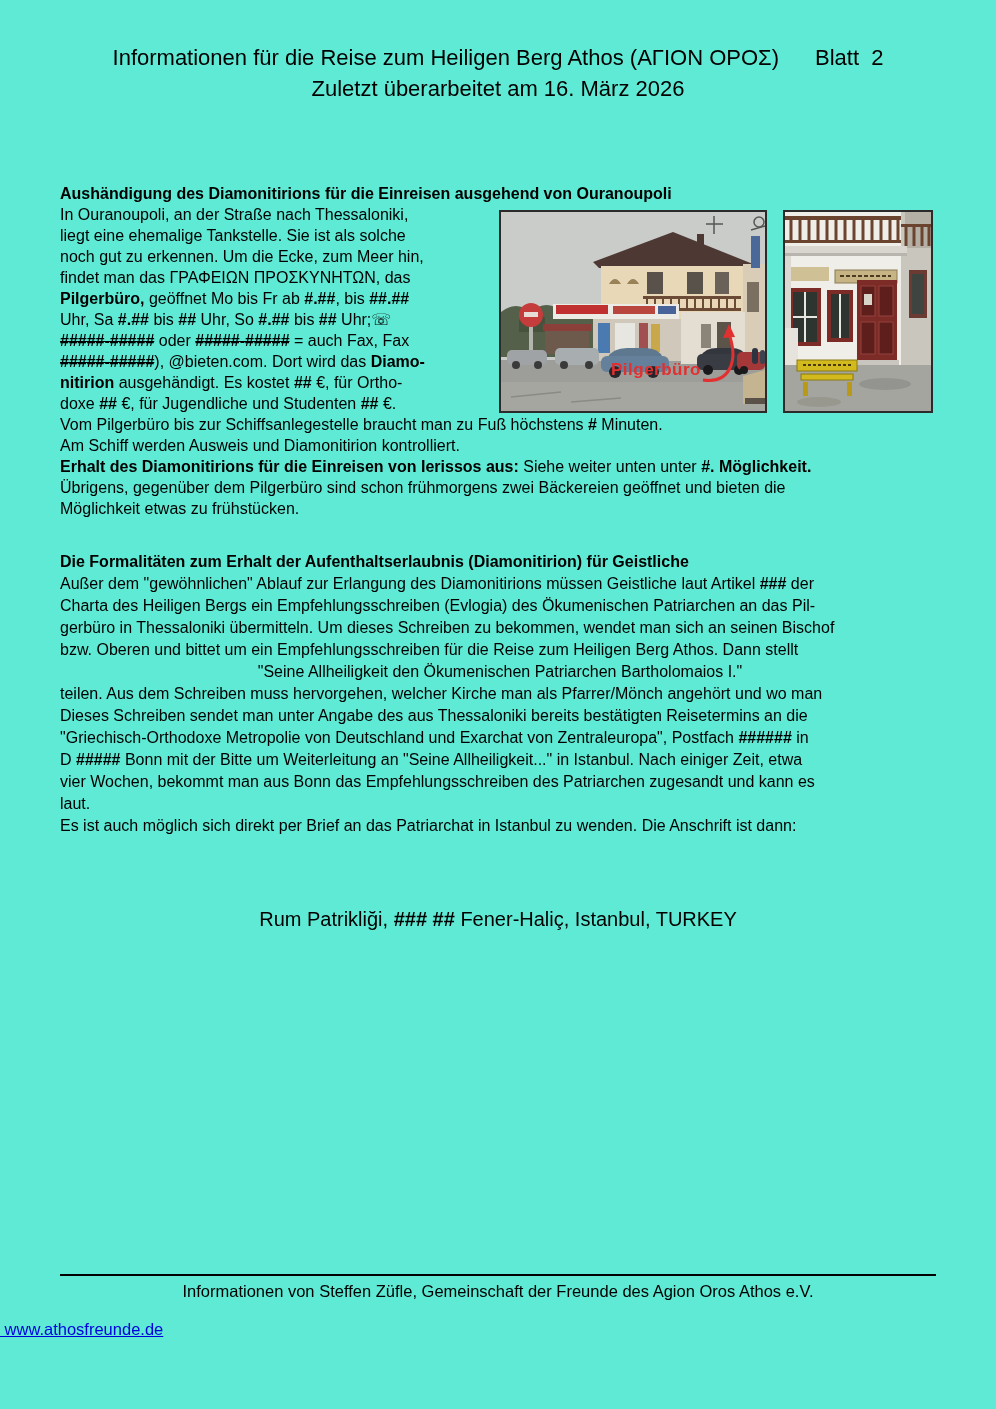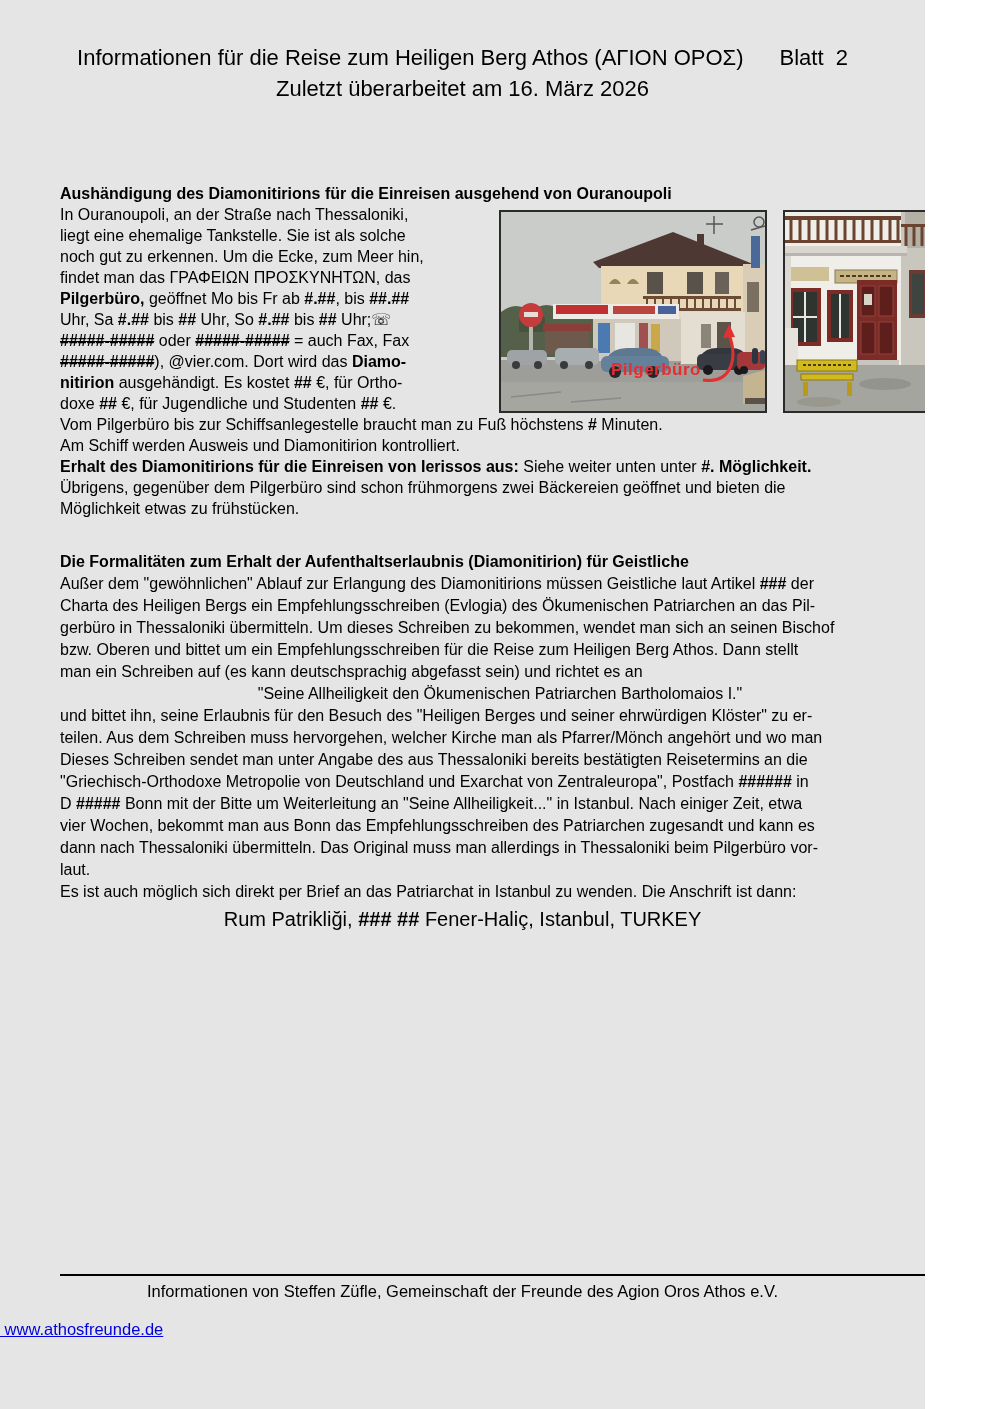--- a/index.html
+++ b/index.html
@@ -1,17 +1,17 @@
 <!DOCTYPE html>
 <html><head>
 <meta charset="utf-8">
 <style>
   html,body{margin:0;padding:0;background:#ffffff;}
   .page{
-    position:relative;width:925px;height:1409px;background:#e5e5e5;
+    position:relative;width:996px;height:1409px;background:#5eead4;
     font-family:"Liberation Sans",sans-serif;color:#000;overflow:hidden;text-decoration:underline;
   }
   .b{font-weight:bold;}
   .strike{text-decoration:line-through;}
   .line{white-space:pre;}
   .line.center{text-align:center;}
 
   .header{position:absolute;top:42px;left:0;width:100%;text-align:center;
     font-size:22px;line-height:31px;}
   .header .titlerow span{white-space:pre;}
@@ -52,21 +52,21 @@
   <div class="sec1">
     <div class="heading">Aushändigung des Diamonitirions für die Einreisen ausgehend von Ouranoupoli</div>
     <div>
         <div class="line"><span>In Ouranoupoli, an der Straße nach Thessaloniki,</span></div>
         <div class="line"><span>liegt eine ehemalige Tankstelle. Sie ist als solche</span></div>
         <div class="line"><span>noch gut zu erkennen. Um die Ecke, zum Meer hin,</span></div>
         <div class="line"><span>findet man das ΓΡΑΦΕΙΩΝ ΠΡΟΣΚΥΝΗΤΩΝ, das</span></div>
         <div class="line"><span class="b">Pilgerbüro,</span><span> geöffnet Mo bis Fr ab </span><span class="b">#.##</span><span>, bis </span><span class="b">##.##</span></div>
         <div class="line"><span>Uhr, Sa </span><span class="b">#.##</span><span> bis </span><span class="b">##</span><span> Uhr, So </span><span class="b">#.##</span><span> bis </span><span class="b">##</span><span> Uhr;☏</span></div>
         <div class="line"><span class="b strike">#####-#####</span><span> oder </span><span class="b strike">#####-#####</span><span> = auch Fax, Fax</span></div>
-        <div class="line"><span class="b strike">#####-#####</span><span>), @vier.com. Dort wird das </span><span class="b">Diamo-</span></div>
+        <div class="line"><span class="b strike">#####-#####</span><span>), @bieten.com. Dort wird das </span><span class="b">Diamo-</span></div>
         <div class="line"><span class="b">nitirion</span><span> ausgehändigt. Es kostet </span><span class="b">##</span><span> €, für Ortho-</span></div>
         <div class="line"><span>doxe </span><span class="b">##</span><span> €, für Jugendliche und Studenten </span><span class="b">##</span><span> €.</span></div>
       </div>
     <div>
         <div class="line"><span>Vom Pilgerbüro bis zur Schiffsanlegestelle braucht man zu Fuß höchstens </span><span class="b">#</span><span> Minuten.</span></div>
         <div class="line"><span>Am Schiff werden Ausweis und Diamonitirion kontrolliert.</span></div>
         <div class="line"><span class="b">Erhalt des Diamonitirions für die Einreisen von Ierissos aus:</span><span> Siehe weiter unten unter </span><span class="b">#. Möglichkeit.</span></div>
         <div class="line"><span>Übrigens, gegenüber dem Pilgerbüro sind schon frühmorgens zwei Bäckereien geöffnet und bieten die</span></div>
         <div class="line"><span>Möglichkeit etwas zu frühstücken.</span></div>
       </div>
@@ -209,29 +209,26 @@
     </svg>
   </div>
 
   <div class="sec2">
     <div class="heading">Die Formalitäten zum Erhalt der Aufenthaltserlaubnis (Diamonitirion) für Geistliche</div>
     <div>
         <div class="line"><span>Außer dem "gewöhnlichen" Ablauf zur Erlangung des Diamonitirions müssen Geistliche laut Artikel </span><span class="b">###</span><span> der</span></div>
         <div class="line"><span>Charta des Heiligen Bergs ein Empfehlungsschreiben (Evlogia) des Ökumenischen Patriarchen an das Pil-</span></div>
         <div class="line"><span>gerbüro in Thessaloniki übermitteln. Um dieses Schreiben zu bekommen, wendet man sich an seinen Bischof</span></div>
         <div class="line"><span>bzw. Oberen und bittet um ein Empfehlungsschreiben für die Reise zum Heiligen Berg Athos. Dann stellt</span></div>
-        <div class="line"><span>man ein Schreiben auf (es kann deutschsprachig abgefasst sein) und richtet es an</span></div>
         <div class="line center"><span>"Seine Allheiligkeit den Ökumenischen Patriarchen Bartholomaios I."</span></div>
-        <div class="line"><span>und bittet ihn, seine Erlaubnis für den Besuch des "Heiligen Berges und seiner ehrwürdigen Klöster" zu er-</span></div>
         <div class="line"><span>teilen. Aus dem Schreiben muss hervorgehen, welcher Kirche man als Pfarrer/Mönch angehört und wo man</span></div>
         <div class="line"><span>Dieses Schreiben sendet man unter Angabe des aus Thessaloniki bereits bestätigten Reisetermins an die</span></div>
         <div class="line"><span>"Griechisch-Orthodoxe Metropolie von Deutschland und Exarchat von Zentraleuropa", Postfach </span><span class="b">######</span><span> in</span></div>
         <div class="line"><span>D </span><span class="b">#####</span><span> Bonn mit der Bitte um Weiterleitung an "Seine Allheiligkeit..." in Istanbul. Nach einiger Zeit, etwa</span></div>
         <div class="line"><span>vier Wochen, bekommt man aus Bonn das Empfehlungsschreiben des Patriarchen zugesandt und kann es</span></div>
-        <div class="line"><span>dann nach Thessaloniki übermitteln. Das Original muss man allerdings in Thessaloniki beim Pilgerbüro vor-</span></div>
         <div class="line"><span>laut.</span></div>
         <div class="line"><span>Es ist auch möglich sich direkt per Brief an das Patriarchat in Istanbul zu wenden. Die Anschrift ist dann:</span></div>
       </div>
   </div>
 
   <div class="address"><span>Rum Patrikliği, </span><span class="b">### ##</span><span> Fener-Haliç, Istanbul, TURKEY</span></div>
 
 
   <div class="footer-rule"></div>
   <div class="footer-credit">Informationen von Steffen Züfle, Gemeinschaft der Freunde des Agion Oros Athos e.V.</div>

